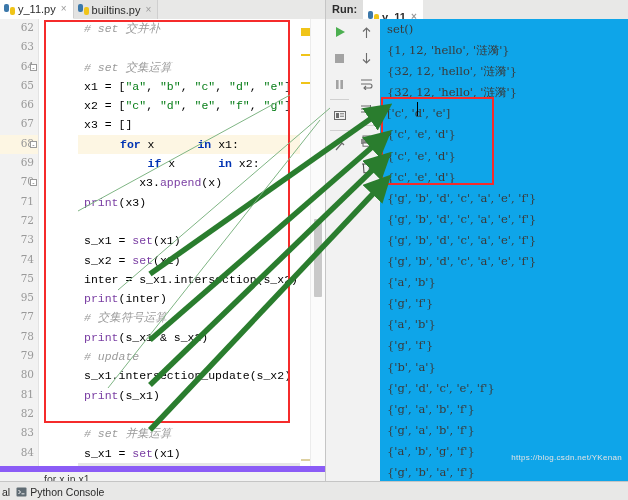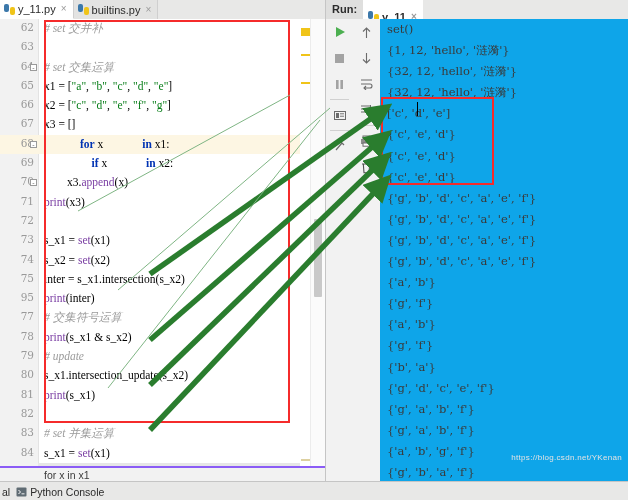--- a/index.html
+++ b/index.html
@@ -49,22 +49,23 @@
     font-size:10.5px;color:#999999;
   }
   .lnrow.hl{background:#fdf6e3;}
   .foldm{
     position:absolute;left:30px;top:6px;width:7px;height:7px;
     border:1px solid #9a9a9a;box-sizing:border-box;color:#6a6a6a;
     font-size:7px;line-height:5px;text-align:center;background:#fff;
   }
   #codearea{
     position:absolute;left:38px;top:0;right:0;height:100%;
-    font-family:Liberation Serif, serif;
+    font-family:Liberation Mono, monospace;
     font-size:11.5px;
+    padding-left:40px;
   }
   .crow{height:19.3px;white-space:pre;padding-left:6px;box-sizing:border-box;
         line-height:19.3px;color:#000000;}
   .crow.hl{background:#fdf6e3;}
   .crow.selt{background:#e6e6e6;}
   .cmt{color:#9b9b9b;font-style:italic;}
   .kw{color:#0033b3;font-weight:bold;margin-left:36px;}
   .bi{color:#7a3ea3;}
   .str{color:#067d17;}
   
@@ -126,21 +127,21 @@
     border:2.5px solid #f52b2b;box-sizing:border-box;pointer-events:none;
   }
   #redbox-out{
     position:absolute;left:381px;top:97px;width:113px;height:88px;
     border:2.5px solid #f52b2b;box-sizing:border-box;pointer-events:none;
   }
   #arrows{position:absolute;left:0;top:0;width:628px;height:500px;pointer-events:none;}
   
   #breadcrumb{
     position:absolute;left:0;top:466px;width:325px;height:15px;
-    background:#f2f2f2;border-top:2px solid #8b5cf6;
+    background:#f2f2f2;border-top:6px solid #8b5cf6;
     font-size:10.5px;color:#3c3c3c;line-height:15px;padding-left:44px;
     box-sizing:border-box;
   }
   #statusbar{
     position:absolute;left:0;top:481px;width:628px;height:19px;
     background:#e8e8e7;border-top:1px solid #c5c5c5;
     display:flex;align-items:center;gap:6px;padding-left:2px;
     font-size:10.5px;color:#2b2b2b;
   }
   .sb-item{display:flex;align-items:center;gap:3px;}

